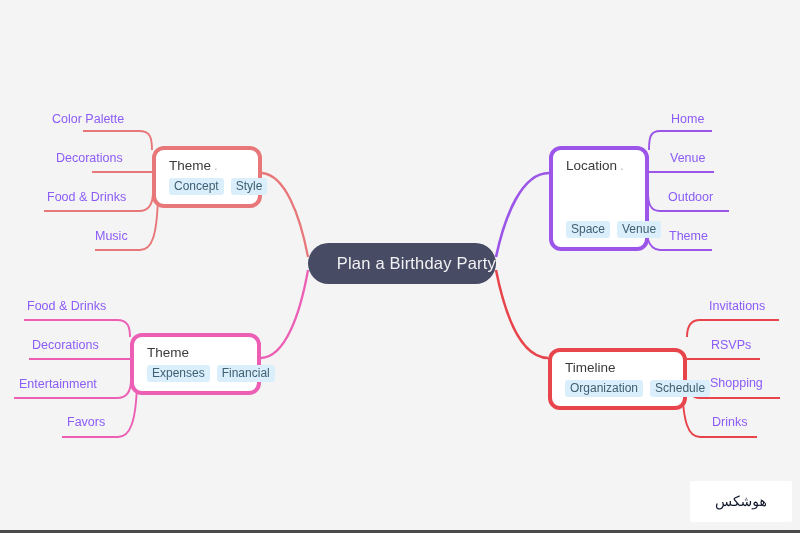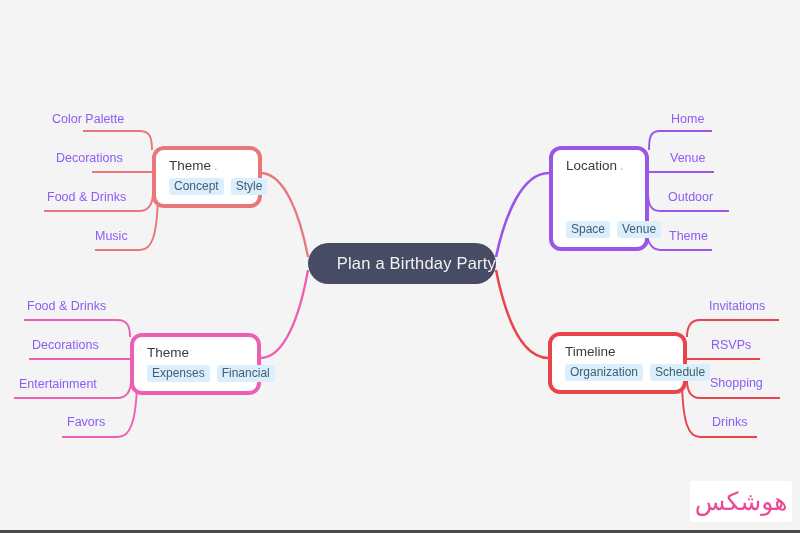--- a/index.html
+++ b/index.html
@@ -77,21 +77,21 @@
     font-size: 12px;
     border-radius: 3px;
     padding: 2px 5px 3px 5px;
     line-height: 1;
     white-space: nowrap;
   }
 
   #node-theme    { left: 152px; top: 146px; width: 110px; border-color: #e8777a; }
   #node-location { left: 549px; top: 146px; width: 100px; border-color: #9b55e8; gap: 48px; }
   #node-budget   { left: 130px; top: 333px; width: 131px; border-color: #ec5fb4; }
-  #node-timeline { left: 548px; top: 332px; width: 139px; border-color: #e8444b; }
+  #node-timeline { left: 548px; top: 348px; width: 139px; border-color: #e8444b; }
 
   
   .leaf {
     position: absolute;
     font-size: 12.5px;
     color: #8b5cf6;
     white-space: nowrap;
     z-index: 4;
     line-height: 1;
   }
@@ -107,22 +107,22 @@
     height: 41px;
     background: #ffffff;
     border-radius: 2px;
     display: flex;
     align-items: center;
     justify-content: center;
     z-index: 9;
   }
   #watermark .wm-text {
     font-family: Liberation Serif, serif;
-    font-size: 25px;
-    color: #ec4899;
+    font-size: 14px;
+    color: #0f172a;
     direction: rtl;
     letter-spacing: -0.5px;
     line-height: 1;
   }
 </style>
 </head>
 <body>
 
 <div id="canvas">
 

